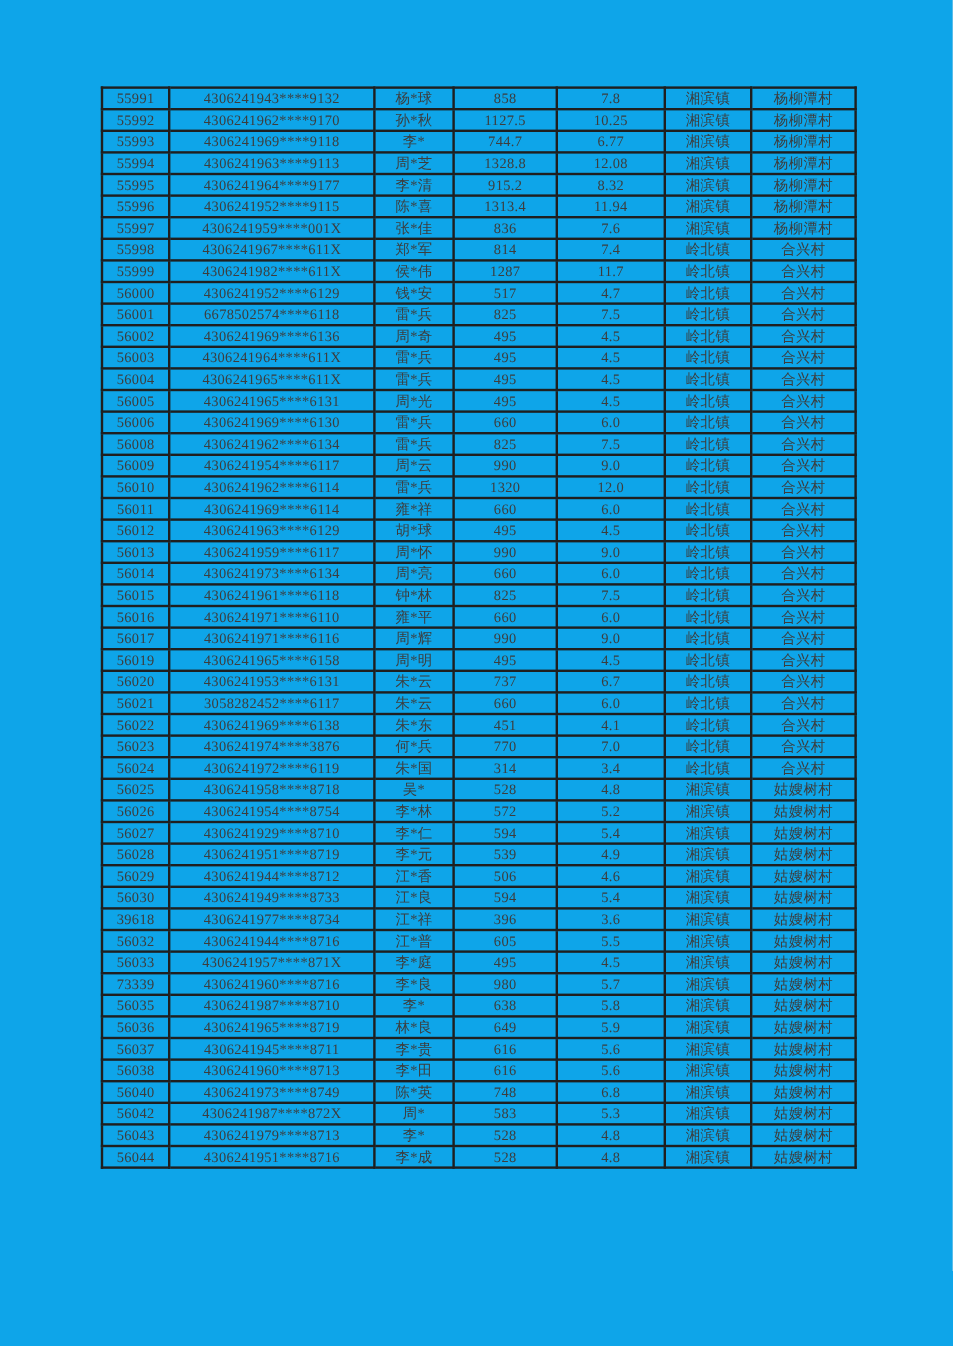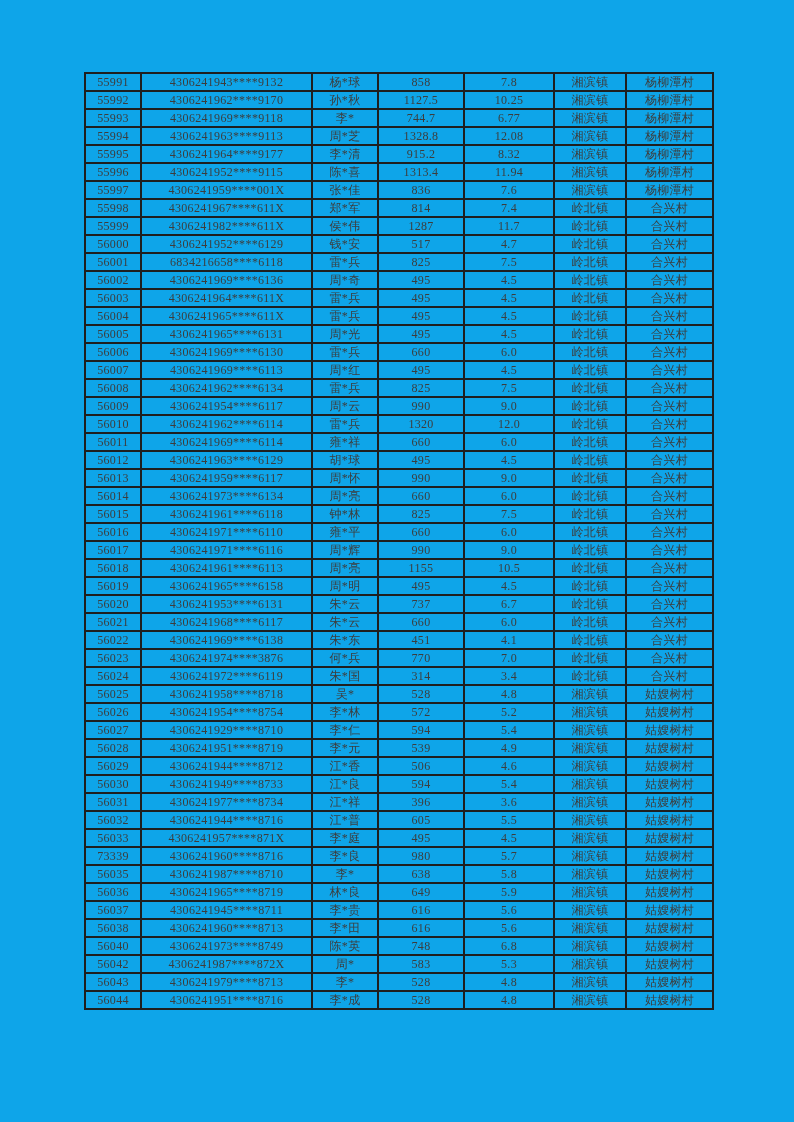--- a/index.html
+++ b/index.html
@@ -144,21 +144,21 @@
           <td>56000</td>
           <td>4306241952****6129</td>
           <td>钱*安</td>
           <td>517</td>
           <td>4.7</td>
           <td>岭北镇</td>
           <td>合兴村</td>
         </tr>
         <tr>
           <td>56001</td>
-          <td>6834216658****6118</td>
+          <td>6678502574****6118</td>
           <td>雷*兵</td>
           <td>825</td>
           <td>7.5</td>
           <td>岭北镇</td>
           <td>合兴村</td>
         </tr>
         <tr>
           <td>56002</td>
           <td>4306241969****6136</td>
           <td>周*奇</td>
@@ -197,29 +197,20 @@
         <tr>
           <td>56006</td>
           <td>4306241969****6130</td>
           <td>雷*兵</td>
           <td>660</td>
           <td>6.0</td>
           <td>岭北镇</td>
           <td>合兴村</td>
         </tr>
         <tr>
-          <td>56007</td>
-          <td>4306241969****6113</td>
-          <td>周*红</td>
-          <td>495</td>
-          <td>4.5</td>
-          <td>岭北镇</td>
-          <td>合兴村</td>
-        </tr>
-        <tr>
           <td>56008</td>
           <td>4306241962****6134</td>
           <td>雷*兵</td>
           <td>825</td>
           <td>7.5</td>
           <td>岭北镇</td>
           <td>合兴村</td>
         </tr>
         <tr>
           <td>56009</td>
@@ -296,49 +287,40 @@
         <tr>
           <td>56017</td>
           <td>4306241971****6116</td>
           <td>周*辉</td>
           <td>990</td>
           <td>9.0</td>
           <td>岭北镇</td>
           <td>合兴村</td>
         </tr>
         <tr>
-          <td>56018</td>
-          <td>4306241961****6113</td>
-          <td>周*亮</td>
-          <td>1155</td>
-          <td>10.5</td>
-          <td>岭北镇</td>
-          <td>合兴村</td>
-        </tr>
-        <tr>
           <td>56019</td>
           <td>4306241965****6158</td>
           <td>周*明</td>
           <td>495</td>
           <td>4.5</td>
           <td>岭北镇</td>
           <td>合兴村</td>
         </tr>
         <tr>
           <td>56020</td>
           <td>4306241953****6131</td>
           <td>朱*云</td>
           <td>737</td>
           <td>6.7</td>
           <td>岭北镇</td>
           <td>合兴村</td>
         </tr>
         <tr>
           <td>56021</td>
-          <td>4306241968****6117</td>
+          <td>3058282452****6117</td>
           <td>朱*云</td>
           <td>660</td>
           <td>6.0</td>
           <td>岭北镇</td>
           <td>合兴村</td>
         </tr>
         <tr>
           <td>56022</td>
           <td>4306241969****6138</td>
           <td>朱*东</td>
@@ -413,21 +395,21 @@
         <tr>
           <td>56030</td>
           <td>4306241949****8733</td>
           <td>江*良</td>
           <td>594</td>
           <td>5.4</td>
           <td>湘滨镇</td>
           <td>姑嫂树村</td>
         </tr>
         <tr>
-          <td>56031</td>
+          <td>39618</td>
           <td>4306241977****8734</td>
           <td>江*祥</td>
           <td>396</td>
           <td>3.6</td>
           <td>湘滨镇</td>
           <td>姑嫂树村</td>
         </tr>
         <tr>
           <td>56032</td>
           <td>4306241944****8716</td>

